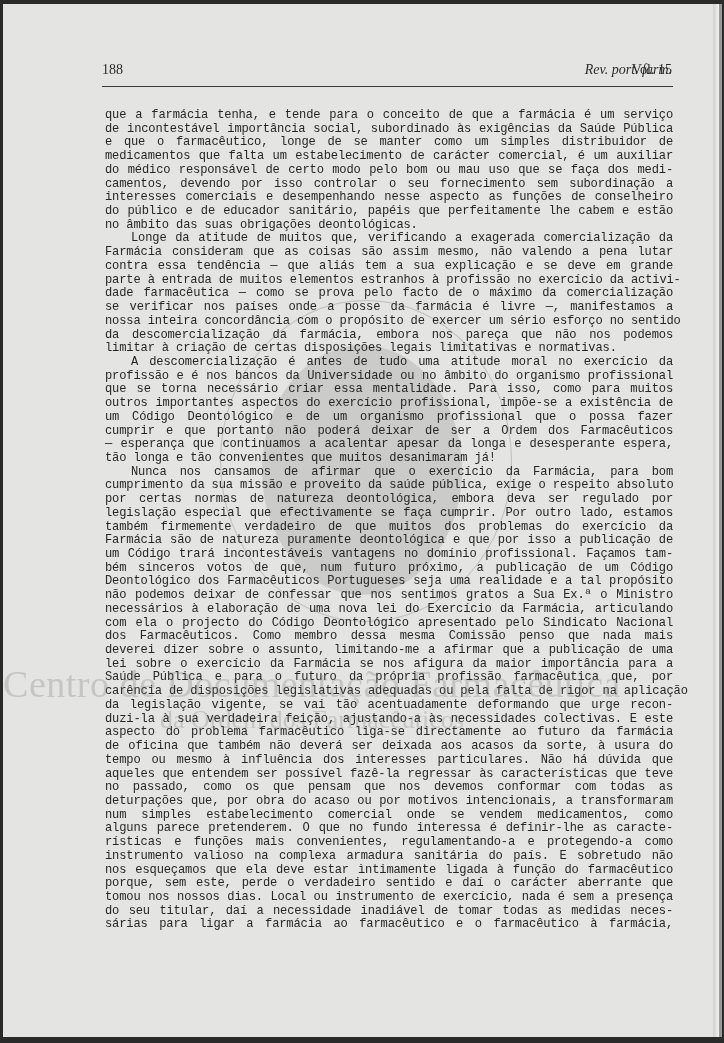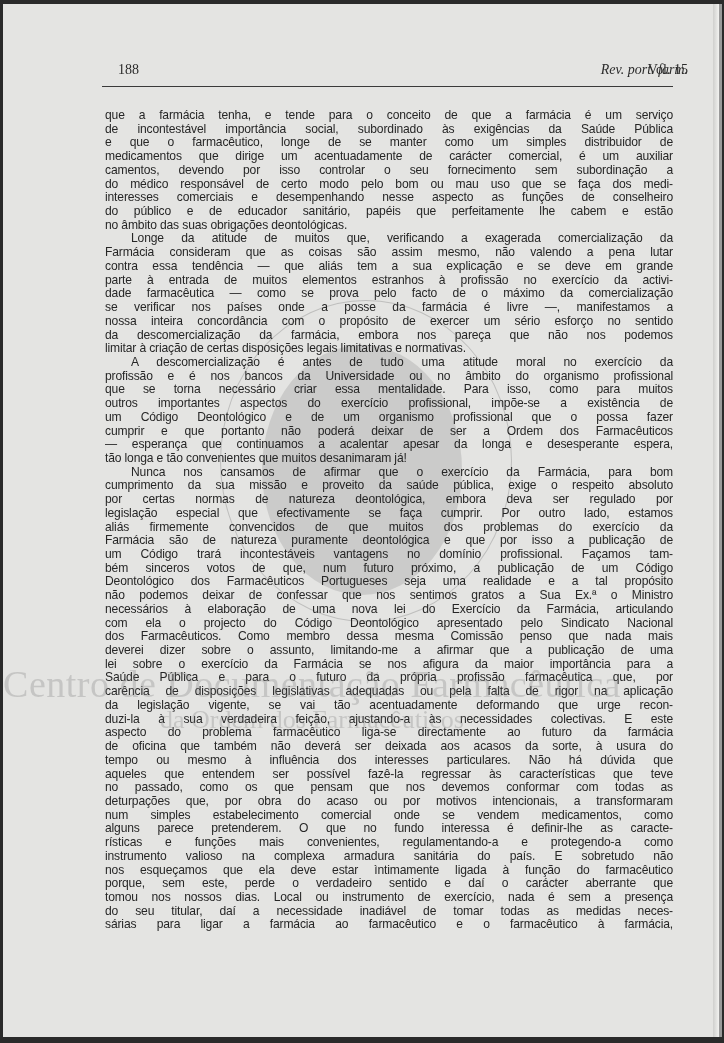--- a/index.html
+++ b/index.html
@@ -13,31 +13,31 @@
     position: absolute; left: 3px; top: 4px; width: 716px; height: 1033px;
     background: #e4e4e2;
     border-right: 3px solid #9a9a9a;
   }
   .scan-edge-right {
     position: absolute; right: 0; top: 0; width: 6px; height: 100%;
     background: linear-gradient(to right, #cfcfcd, #f2f2f0);
   }
   .running-head {
     position: absolute; left: 102px; top: 62px; width: 570px; height: 20px;
-    font-family: "Liberation Serif", serif; font-size: 14px; color: #2b2b2b; margin-left: 16px;
+    font-family: "Liberation Serif", serif; font-size: 14px; color: #2b2b2b;
   }
   .running-head .pg { position: absolute; left: 0; top: 0; }
   .running-head .journal { position: absolute; left: 7px; right: 0; text-align: right; top: 0; font-style: italic; }
   .running-head .vol { position: absolute; right: 0; top: 0; }
   .rule {
     position: absolute; left: 102px; top: 86px; width: 571px; height: 1px; background: #3a3a3a;
   }
   .body-text {
     position: absolute; left: 105px; top: 109px; width: 568px;
-    font-family: Liberation Sans, sans-serif;
+    font-family: Liberation Mono, monospace;
     font-size: 12.1px; line-height: 13.72px; color: #262626;
     letter-spacing: -0.15px;
   }
   .line {
     display: block; white-space: nowrap; height: 13.72px;
     text-align: justify; text-align-last: justify;
   }
   .line.last { text-align-last: left; }
   .line.indent { padding-left: 26px; }
   .watermark-seal {
@@ -73,23 +73,23 @@
   <span class="pg">188</span>
   <span class="journal">Rev. port. farm.</span>
   <span class="vol">Vol. 15</span>
 </div>
 <div class="rule"></div>
 
 <div class="body-text" id="body-text">
     <span class="line">que a farmácia tenha, e tende para o conceito de que a farmácia é um serviço</span>
     <span class="line">de incontestável importância social, subordinado às exigências da Saúde Pública</span>
     <span class="line">e que o farmacêutico, longe de se manter como um simples distribuidor de</span>
-    <span class="line">medicamentos que dirige um acentuadamente de carácter comercial, é um auxiliar</span>
+    <span class="line">medicamentos que falta um estabelecimento de carácter comercial, é um auxiliar</span>
+    <span class="line">do médico responsável de certo modo pelo bom ou mau uso que se faça dos medi-</span>
     <span class="line">camentos, devendo por isso controlar o seu fornecimento sem subordinação a</span>
-    <span class="line">do médico responsável de certo modo pelo bom ou mau uso que se faça dos medi-</span>
     <span class="line">interesses comerciais e desempenhando nesse aspecto as funções de conselheiro</span>
     <span class="line">do público e de educador sanitário, papéis que perfeitamente lhe cabem e estão</span>
     <span class="line last">no âmbito das suas obrigações deontológicas.</span>
     <span class="line indent">Longe da atitude de muitos que, verificando a exagerada comercialização da</span>
     <span class="line">Farmácia consideram que as coisas são assim mesmo, não valendo a pena lutar</span>
     <span class="line">contra essa tendência — que aliás tem a sua explicação e se deve em grande</span>
     <span class="line">parte à entrada de muitos elementos estranhos à profissão no exercício da activi-</span>
     <span class="line">dade farmacêutica — como se prova pelo facto de o máximo da comercialização</span>
     <span class="line">se verificar nos países onde a posse da farmácia é livre —, manifestamos a</span>
     <span class="line">nossa inteira concordância com o propósito de exercer um sério esforço no sentido</span>
@@ -100,21 +100,21 @@
     <span class="line">que se torna necessário criar essa mentalidade. Para isso, como para muitos</span>
     <span class="line">outros importantes aspectos do exercício profissional, impõe-se a existência de</span>
     <span class="line">um Código Deontológico e de um organismo profissional que o possa fazer</span>
     <span class="line">cumprir e que portanto não poderá deixar de ser a Ordem dos Farmacêuticos</span>
     <span class="line">— esperança que continuamos a acalentar apesar da longa e desesperante espera,</span>
     <span class="line last">tão longa e tão convenientes que muitos desanimaram já!</span>
     <span class="line indent">Nunca nos cansamos de afirmar que o exercício da Farmácia, para bom</span>
     <span class="line">cumprimento da sua missão e proveito da saúde pública, exige o respeito absoluto</span>
     <span class="line">por certas normas de natureza deontológica, embora deva ser regulado por</span>
     <span class="line">legislação especial que efectivamente se faça cumprir. Por outro lado, estamos</span>
-    <span class="line">aliás firmemente convencidos de que muitos dos problemas do exercício da</span>
+    <span class="line">também firmemente verdadeiro de que muitos dos problemas do exercício da</span>
     <span class="line">Farmácia são de natureza puramente deontológica e que por isso a publicação de</span>
     <span class="line">um Código trará incontestáveis vantagens no domínio profissional. Façamos tam-</span>
     <span class="line">bém sinceros votos de que, num futuro próximo, a publicação de um Código</span>
     <span class="line">Deontológico dos Farmacêuticos Portugueses seja uma realidade e a tal propósito</span>
     <span class="line">não podemos deixar de confessar que nos sentimos gratos a Sua Ex.ª o Ministro</span>
     <span class="line">necessários à elaboração de uma nova lei do Exercício da Farmácia, articulando</span>
     <span class="line">com ela o projecto do Código Deontológico apresentado pelo Sindicato Nacional</span>
     <span class="line">dos Farmacêuticos. Como membro dessa mesma Comissão penso que nada mais</span>
     <span class="line">deverei dizer sobre o assunto, limitando-me a afirmar que a publicação de uma</span>
     <span class="line">lei sobre o exercício da Farmácia se nos afigura da maior importância para a</span>

